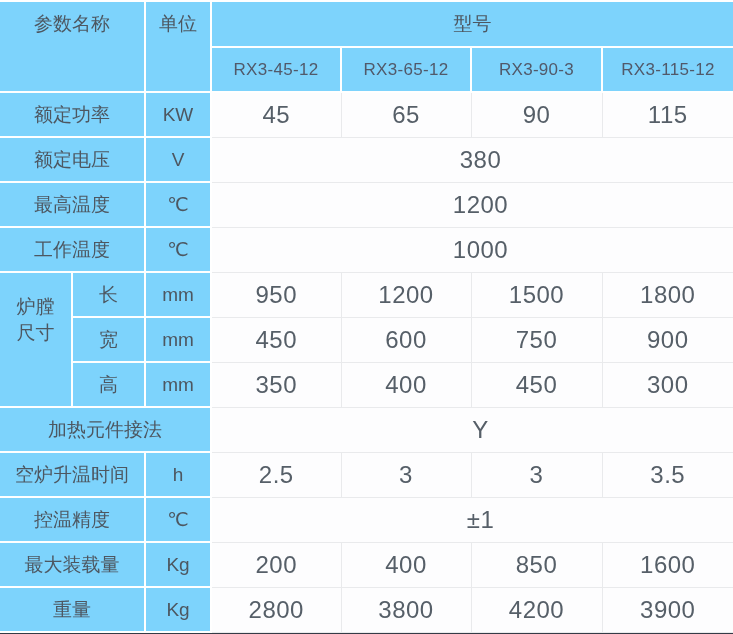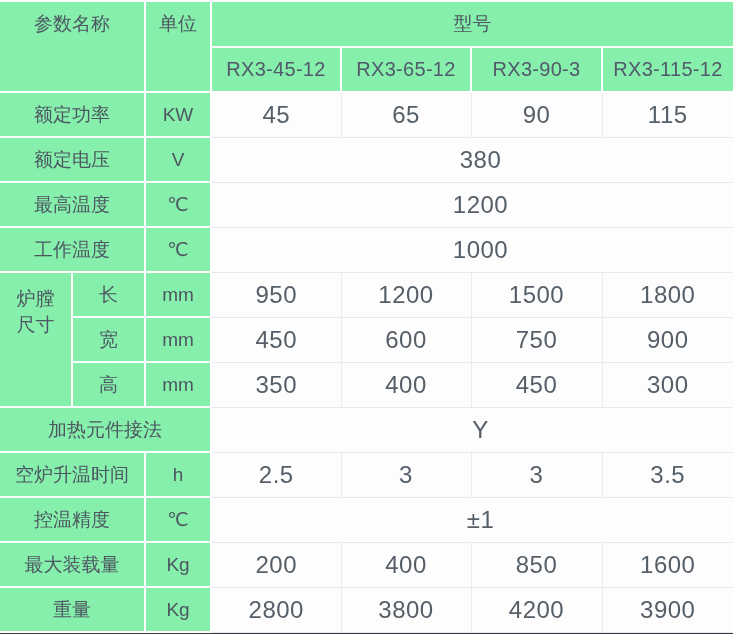--- a/index.html
+++ b/index.html
@@ -1,29 +1,29 @@
 <!DOCTYPE html>
 <html><head>
 <meta charset="utf-8">
 <style>
   html,body{margin:0;padding:0;background:#ffffff;}
   body{width:733px;font-family:"Liberation Sans","DejaVu Sans",sans-serif;}
   .page{width:733px;padding-top:2px;}
   table.spec{border-collapse:collapse;table-layout:fixed;width:733px;}
   td,th{box-sizing:border-box;height:45px;padding:0;text-align:center;vertical-align:middle;font-weight:400;overflow:visible;}
   
-  .lab{background:#86efac;border-right:2px solid #ffffff;border-bottom:2px solid #ffffff;color:#4d5761;font-size:19px;white-space:nowrap;}
+  .lab{background:#7dd3fc;border-right:2px solid #ffffff;border-bottom:2px solid #ffffff;color:#4d5761;font-size:19px;white-space:nowrap;}
   .lab.no-r{border-right:none;}
   
   .val{background:#fdfdfe;border-right:1px solid #e9eaec;border-bottom:1px solid #e9eaec;color:#565f68;font-size:24px;letter-spacing:0.5px;}
   .val.last{border-right:none;}
   .val.spanned{border-right:none;padding-left:16px;}
   th.corner{vertical-align:top;padding-top:9px;}
-  th.model-name{font-size:20px;letter-spacing:0.3px;color:#51596a;}
-  td.group-cell{vertical-align:top;padding-top:13px;line-height:26px;}
+  th.model-name{font-size:17px;letter-spacing:0.3px;color:#51596a;}
+  td.group-cell{vertical-align:top;padding-top:21px;line-height:26px;}
   .bottom-bar{width:733px;height:3px;margin-top:0;}
 </style>
 </head>
 <body>
 
 <div class="page">
   <table class="spec">
     <colgroup>
       <col style="width:72px">
         <col style="width:73px">

